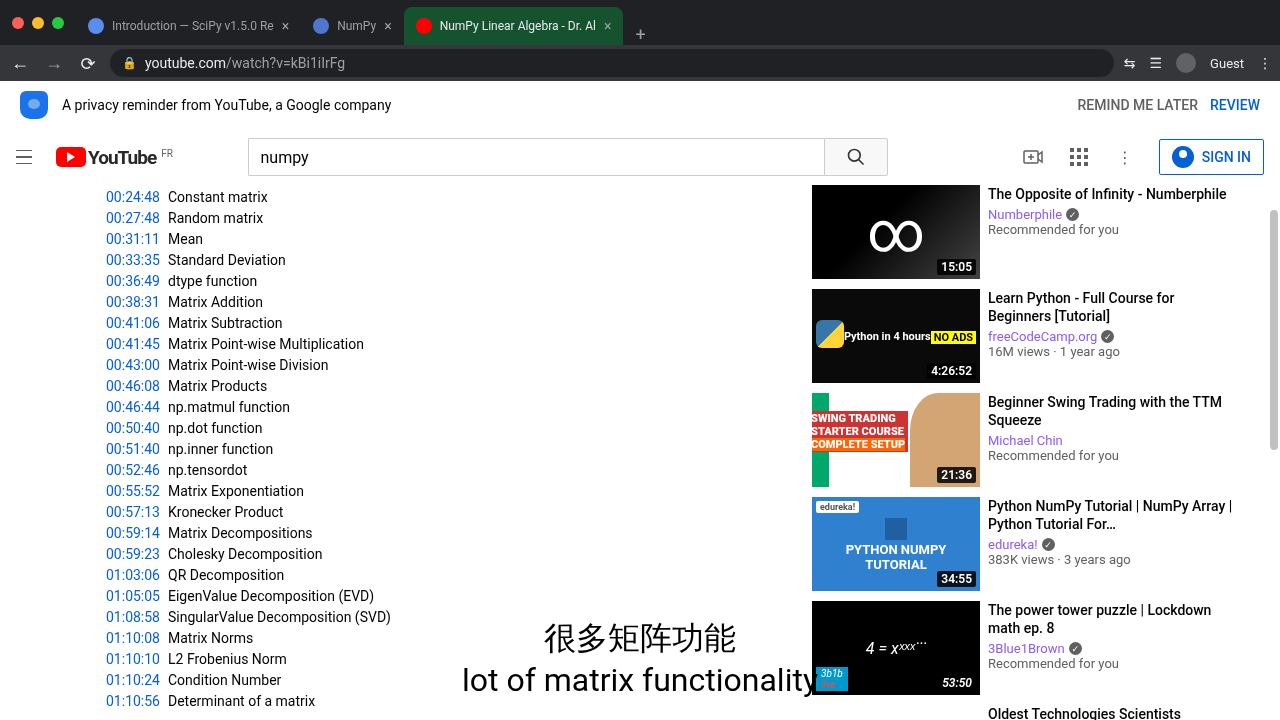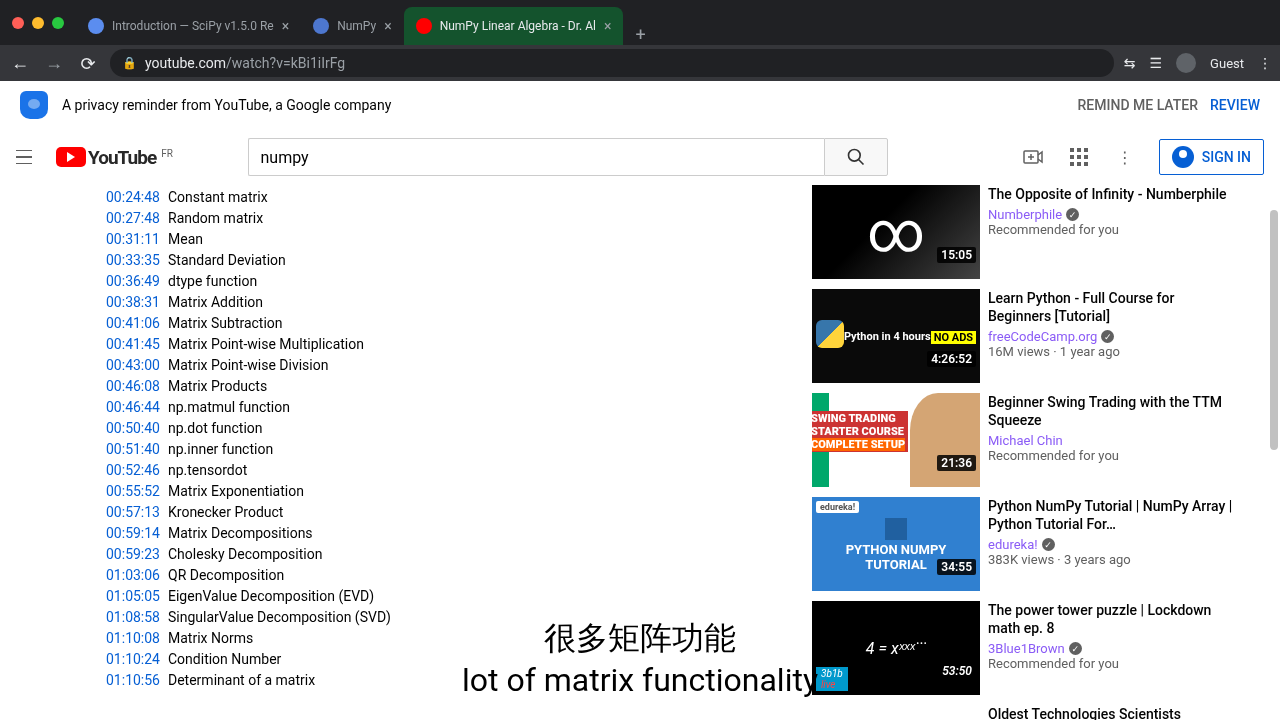--- a/index.html
+++ b/index.html
@@ -63,21 +63,21 @@
 
 .content { display: flex; padding: 0 24px; gap: 8px; position: relative; height: calc(720px - 45px - 36px - 48px - 56px); }
 .chapters { flex: 1; padding-left: 82px; padding-top: 2px; font-size: 14px; max-width: 780px; }
 .chapter-row { display: flex; gap: 8px; line-height: 21px; }
 .chapter-time { color: #065fd4; cursor: pointer; }
 .chapter-label { color: #030303; }
 
 .sidebar { width: 426px; display: flex; flex-direction: column; gap: 10px; padding-top: 0; }
 .rec-item { display: flex; gap: 8px; }
 .thumb { width: 168px; height: 94px; background: #333; position: relative; flex-shrink: 0; overflow: hidden; display:flex; align-items:center; justify-content:center; }
-.thumb-duration { position: absolute; right: 4px; bottom: 16px; background: rgba(0,0,0,0.85); color: #fff; font-size: 12px; font-weight: 600; padding: 1px 4px; border-radius: 2px; }
+.thumb-duration { position: absolute; right: 4px; bottom: 4px; background: rgba(0,0,0,0.85); color: #fff; font-size: 12px; font-weight: 600; padding: 1px 4px; border-radius: 2px; }
 .rec-meta { flex: 1; display: flex; flex-direction: column; }
 .rec-title { font-size: 14px; font-weight: 500; color: #030303; line-height: 18px; max-height: 36px; overflow: hidden; margin-bottom: 4px; }
 .rec-channel { font-size: 13px; color: #8b5cf6; display: flex; align-items: center; gap: 4px; }
 .verified-badge { width: 13px; height: 13px; border-radius: 50%; background: #606060; display: inline-flex; align-items: center; justify-content: center; }
 .verified-badge::after { content: '✓'; color: #fff; font-size: 9px; }
 .rec-stats { font-size: 13px; color: #606060; }
 
 
 .t0 { background: linear-gradient(135deg,#000 40%,#444); color:#fff; font-size:60px; }
 .t1 { background: #0a0a0a; color:#fff; font-weight:700; font-size:11px; text-align:center; flex-direction:row; display:flex; align-items:center; justify-content:center; }
@@ -289,20 +289,24 @@
       </div>
       <div class="chapter-row">
         <span class="chapter-time">01:08:58</span>
         <span class="chapter-label">SingularValue Decomposition (SVD)</span>
       </div>
       <div class="chapter-row">
         <span class="chapter-time">01:10:08</span>
         <span class="chapter-label">Matrix Norms</span>
       </div>
       <div class="chapter-row">
+        <span class="chapter-time">01:10:10</span>
+        <span class="chapter-label">L2 Frobenius Norm</span>
+      </div>
+      <div class="chapter-row">
         <span class="chapter-time">01:10:24</span>
         <span class="chapter-label">Condition Number</span>
       </div>
       <div class="chapter-row">
         <span class="chapter-time">01:10:56</span>
         <span class="chapter-label">Determinant of a matrix</span>
       </div>
     </div>
 
   <div class="sidebar" id="sidebar">

